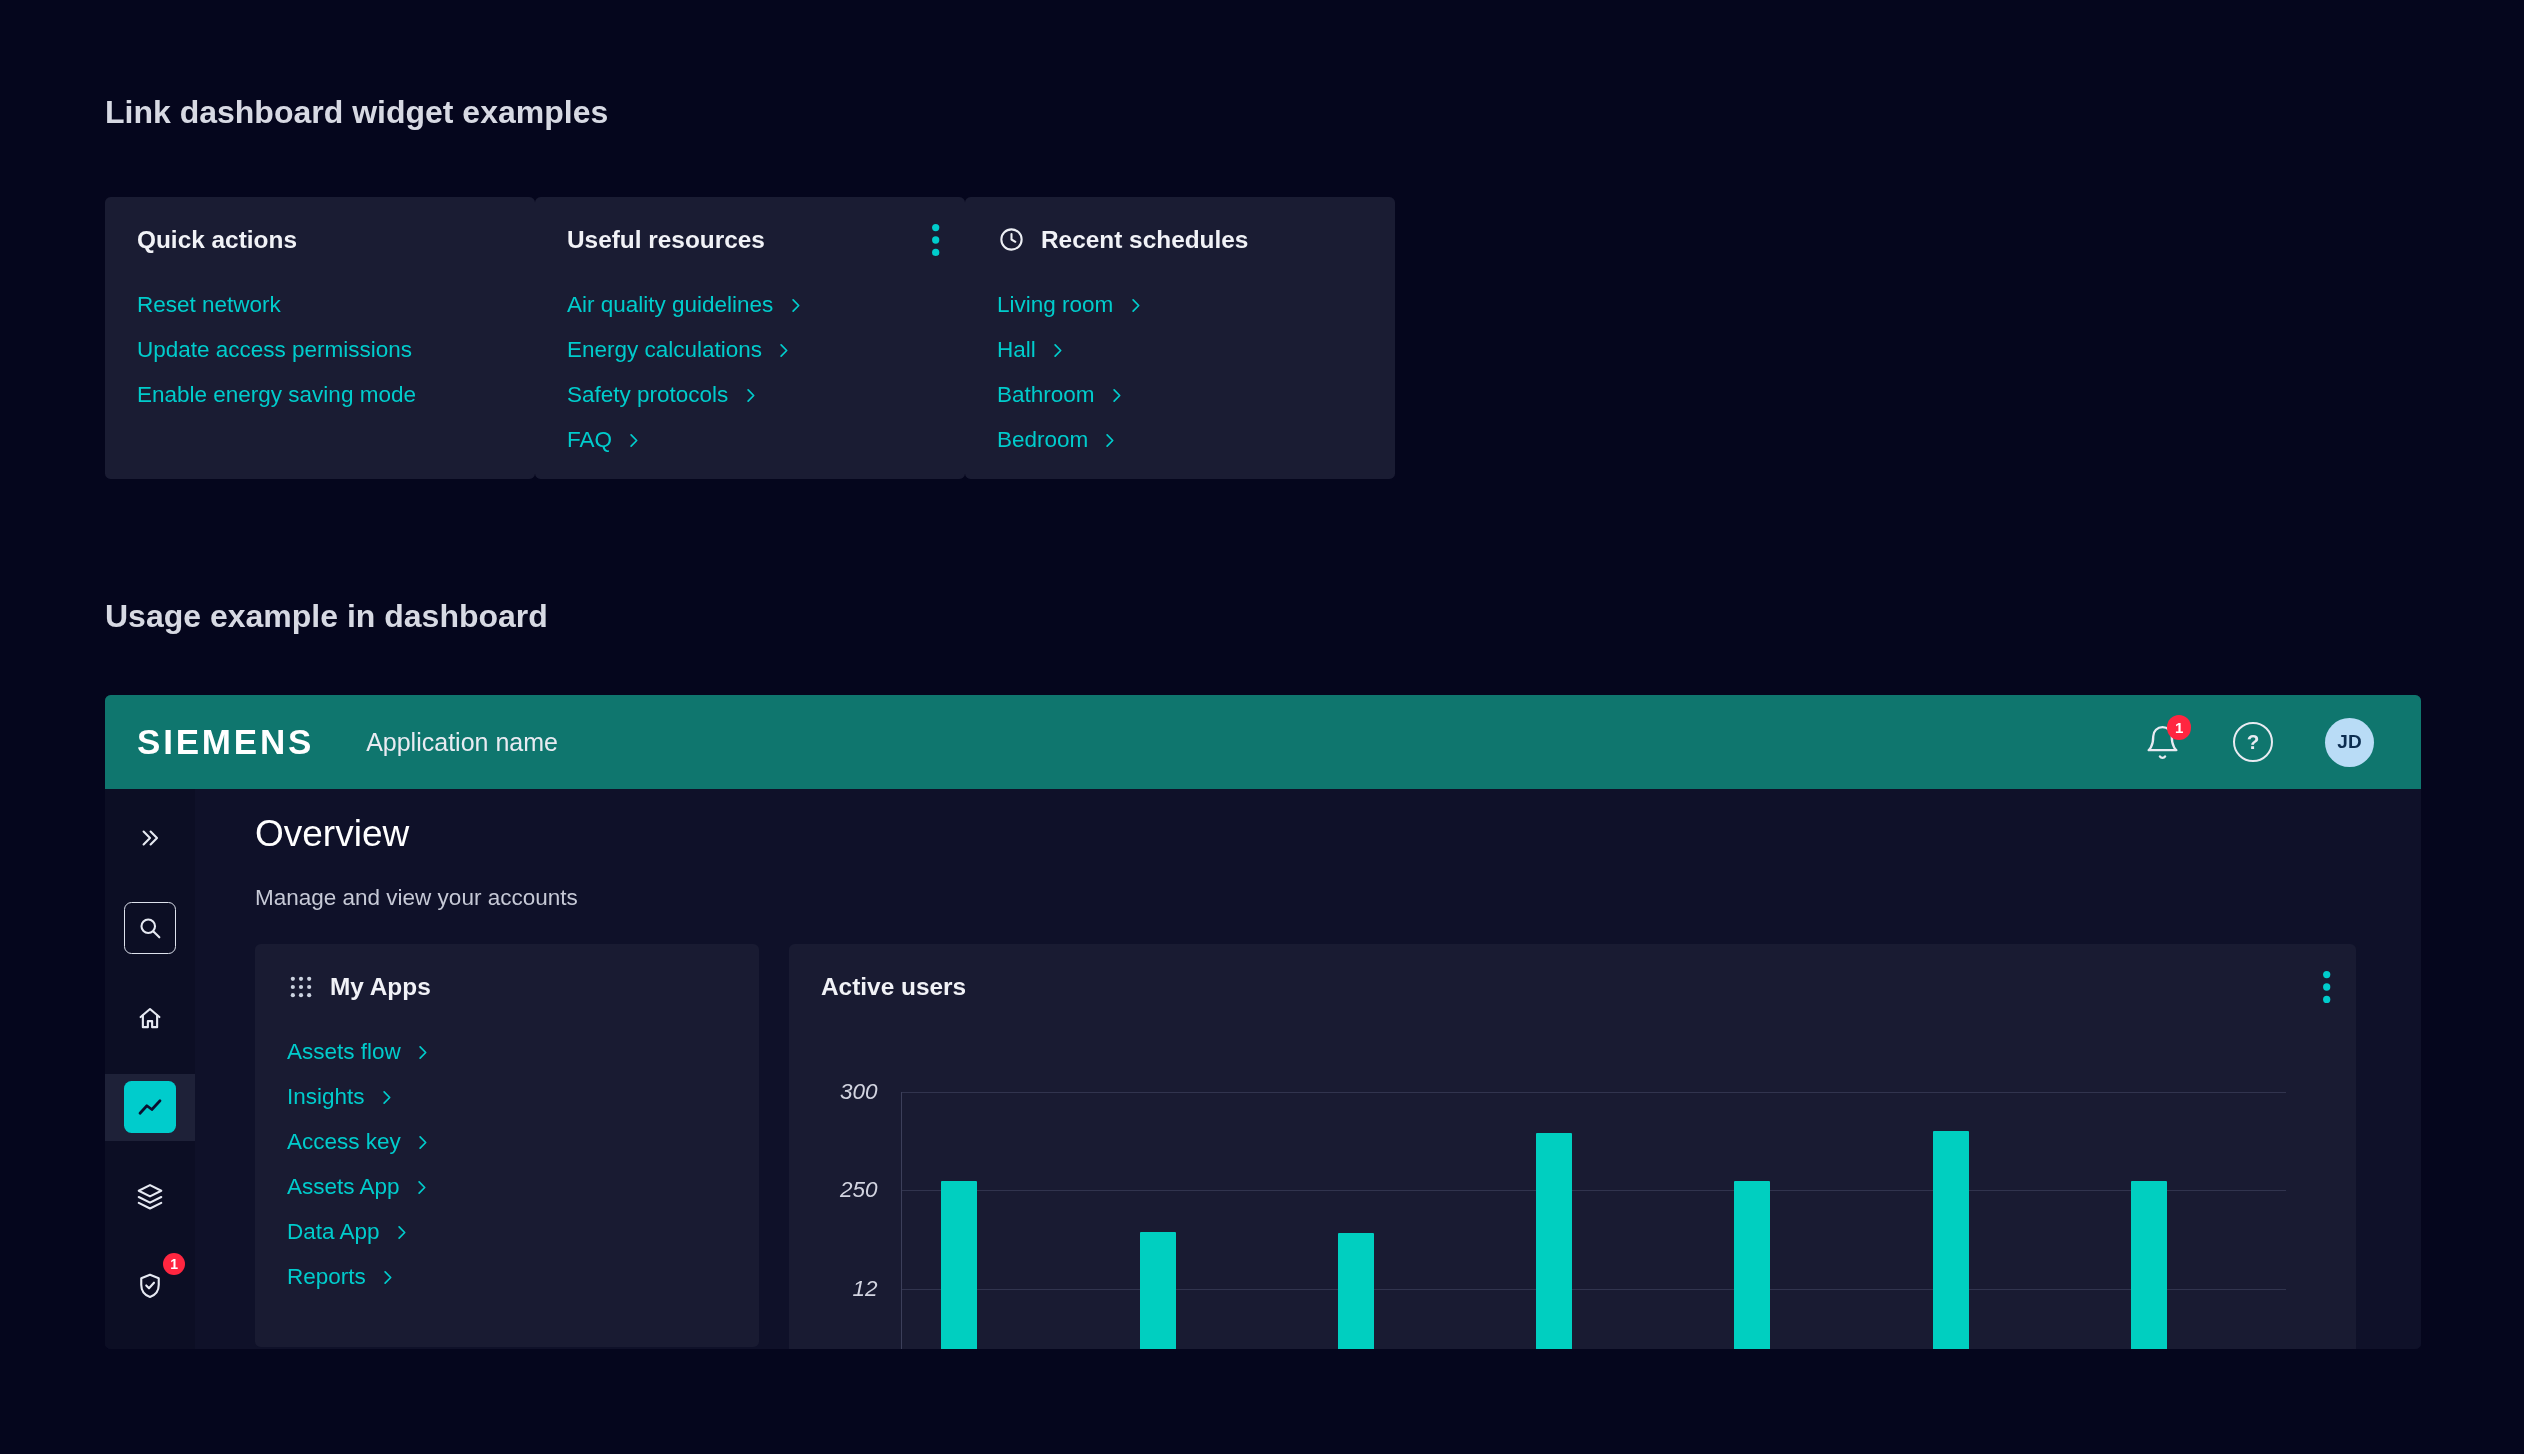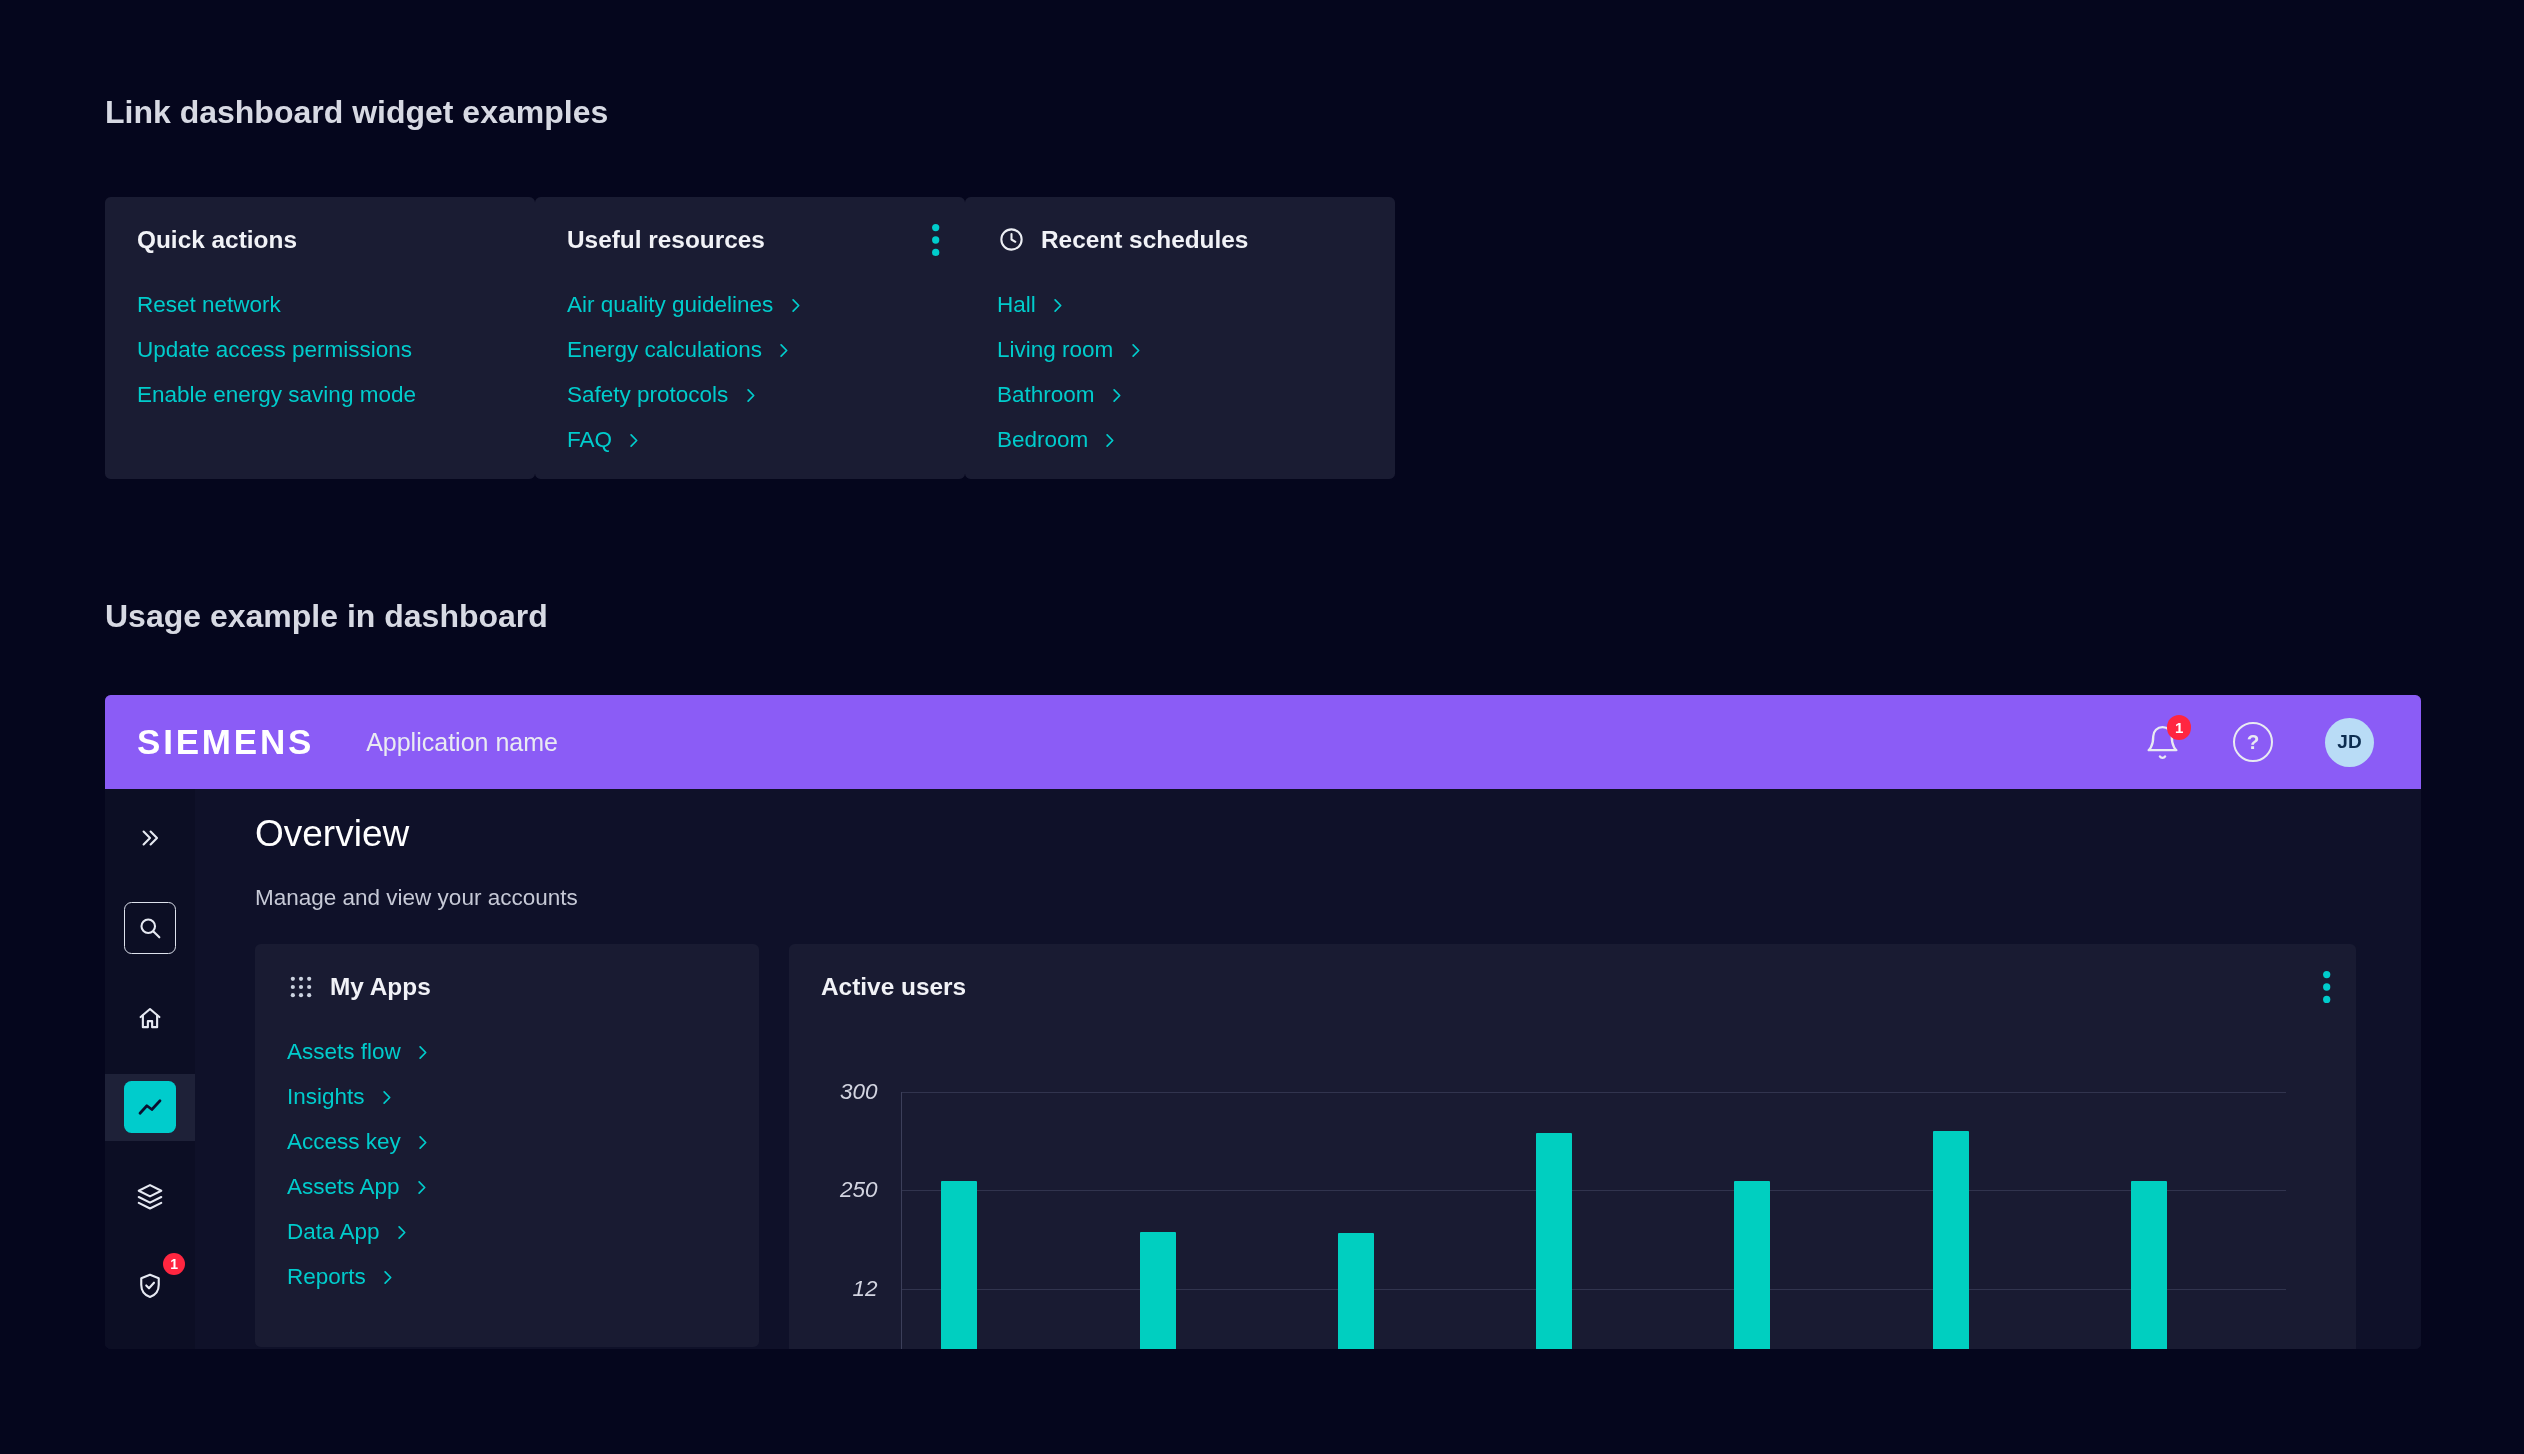--- a/index.html
+++ b/index.html
@@ -18,21 +18,21 @@
   .card-title{margin:0;font-size:24.4px;font-weight:700;color:#f1f2f7;}
   .kebab{position:absolute;right:24.4px;top:26px;cursor:pointer;}
   .links{list-style:none;margin:0;padding:0;}
   .link-row{height:45px;display:flex;align-items:center;gap:12.2px;}
   .link{color:#00cccc;font-size:22.5px;text-decoration:none;cursor:pointer;white-space:nowrap;}
   .chev{color:#00cccc;display:flex;align-items:center;}
 
   
   .dashboard{position:absolute;left:105px;top:695px;width:2316px;height:654px;
              background:#0f1129;border-radius:5.6px;overflow:hidden;}
-  .dash-header{position:absolute;left:0;top:0;right:0;height:94px;background:#8b5cf6;
+  .dash-header{position:absolute;left:0;top:0;right:0;height:94px;background:#0f766e;
                display:flex;align-items:center;padding:0 47px 0 32px;box-sizing:border-box;}
   .brand{font-size:35px;font-weight:800;letter-spacing:2.8px;color:#ffffff;}
   .appname{margin-left:52px;font-size:25px;color:#e9ebf2;}
   .header-actions{margin-left:auto;display:flex;align-items:center;gap:52px;}
   .iconbtn{position:relative;cursor:pointer;display:flex;align-items:center;justify-content:center;}
   .help-circle{width:36px;height:36px;border:2.3px solid #e9ebf2;border-radius:50%;
                display:flex;align-items:center;justify-content:center;
                font-size:20.6px;font-weight:700;color:#e9ebf2;}
   .avatar{width:49px;height:49px;border-radius:50%;background:#b9dcf6;color:#0c2d50;
           font-size:19px;font-weight:700;display:flex;align-items:center;justify-content:center;cursor:pointer;}
@@ -143,29 +143,29 @@
         <span style="display:flex;">
           <svg width="29" height="29" viewBox="0 0 24 24" fill="none" stroke="#eceef4" stroke-width="1.7" stroke-linecap="round" stroke-linejoin="round">
             <circle cx="12" cy="12" r="8.4"></circle>
               <path d="M12 7.5V12l3.2 1.9"></path>
           </svg>
         </span>
         <h2 class="card-title">Recent schedules</h2>
       </div>
       <ul class="links">
         <li class="link-row">
+          <a class="link">Living room</a>
+          <span class="chev">
+              <svg width="19" height="19" viewBox="0 0 24 24" fill="none" stroke="currentColor" stroke-width="2.2" stroke-linecap="round" stroke-linejoin="round">
+                <path d="M9 5l7 7-7 7"></path>
+              </svg>
+            </span>
+          </li>
+        <li class="link-row">
           <a class="link">Hall</a>
-          <span class="chev">
-              <svg width="19" height="19" viewBox="0 0 24 24" fill="none" stroke="currentColor" stroke-width="2.2" stroke-linecap="round" stroke-linejoin="round">
-                <path d="M9 5l7 7-7 7"></path>
-              </svg>
-            </span>
-          </li>
-        <li class="link-row">
-          <a class="link">Living room</a>
           <span class="chev">
               <svg width="19" height="19" viewBox="0 0 24 24" fill="none" stroke="currentColor" stroke-width="2.2" stroke-linecap="round" stroke-linejoin="round">
                 <path d="M9 5l7 7-7 7"></path>
               </svg>
             </span>
           </li>
         <li class="link-row">
           <a class="link">Bathroom</a>
           <span class="chev">
               <svg width="19" height="19" viewBox="0 0 24 24" fill="none" stroke="currentColor" stroke-width="2.2" stroke-linecap="round" stroke-linejoin="round">

